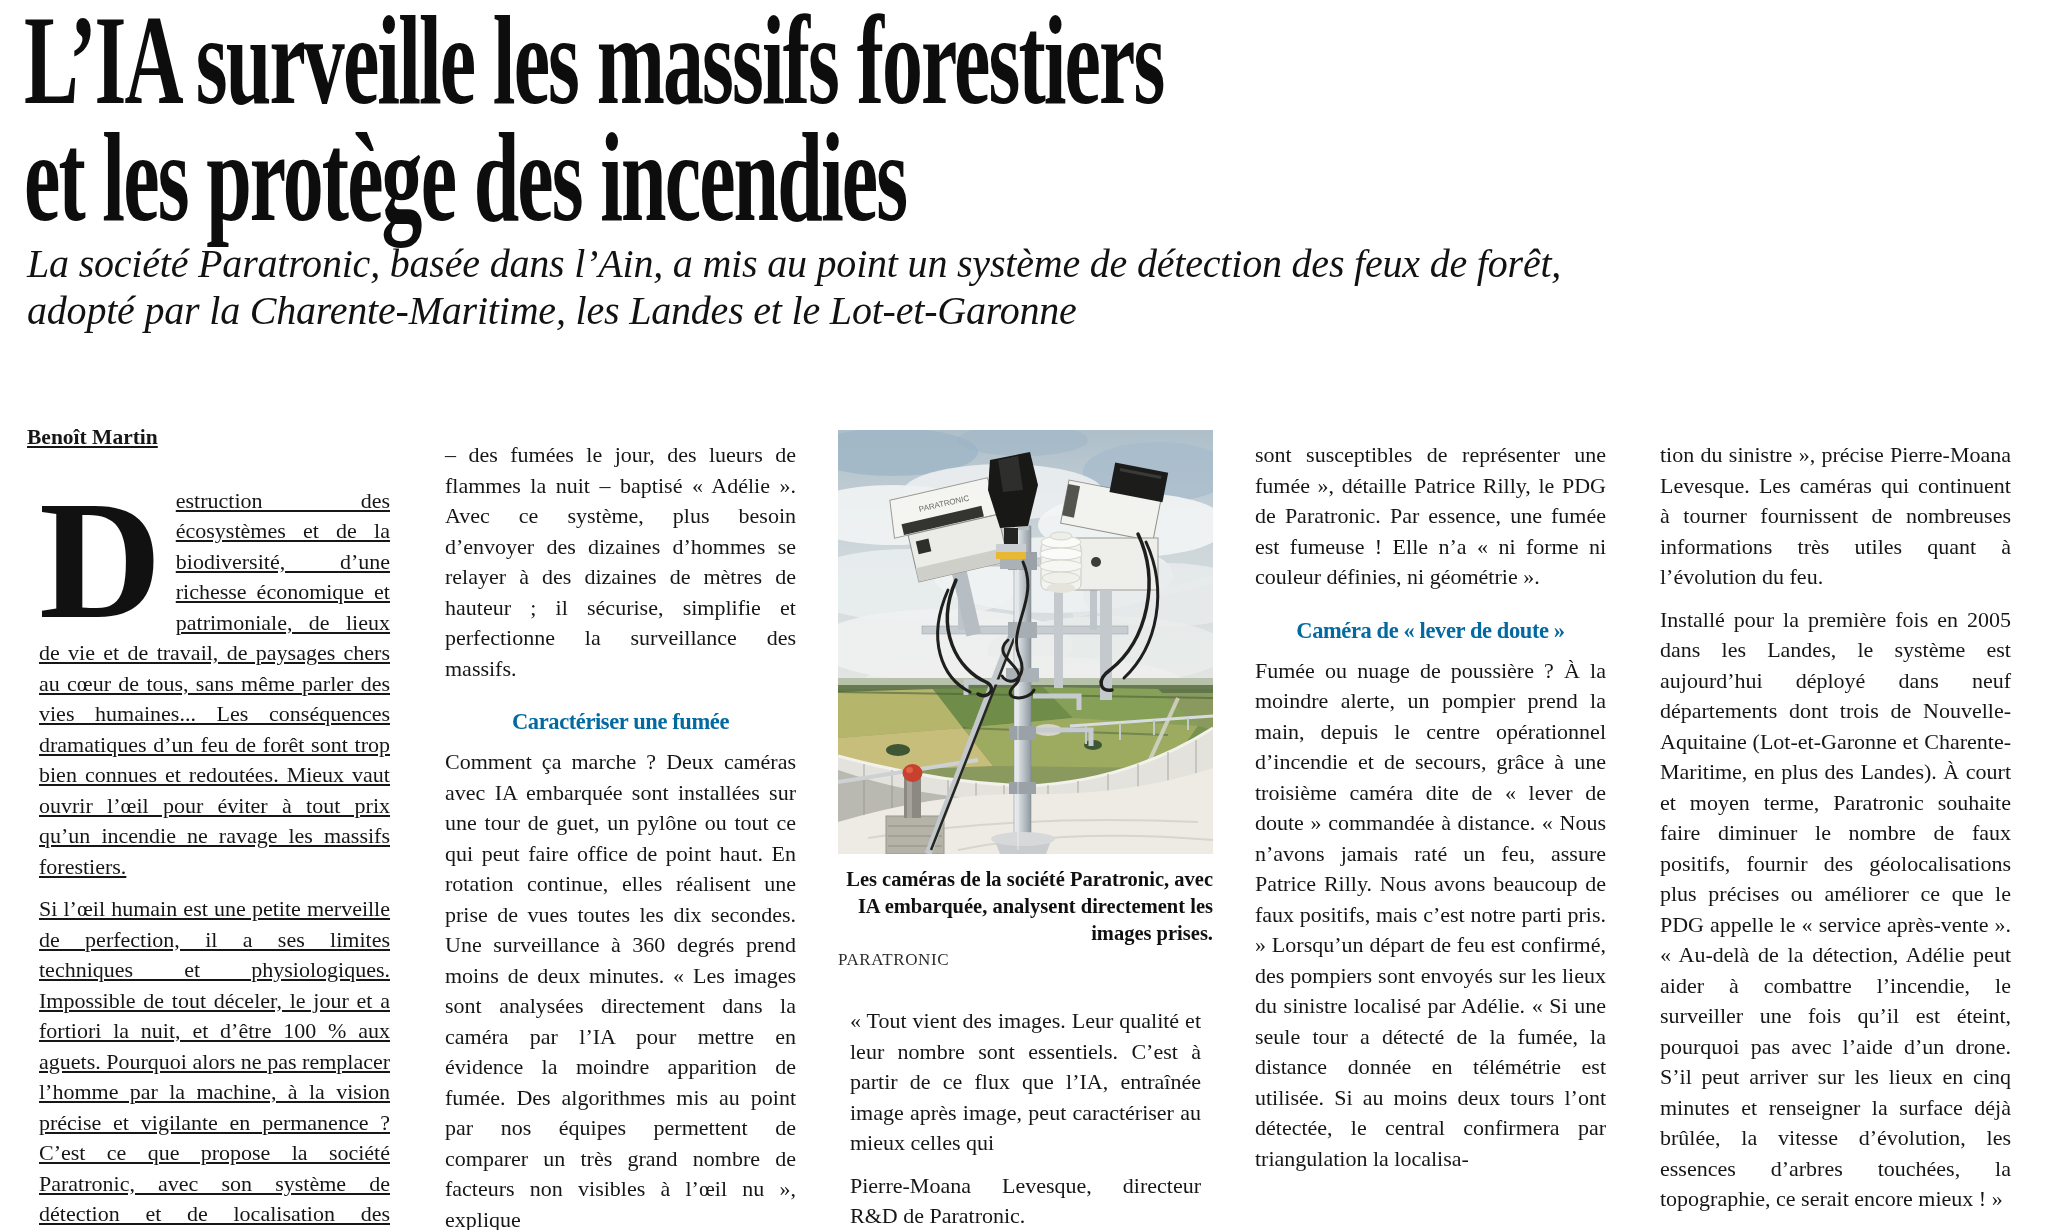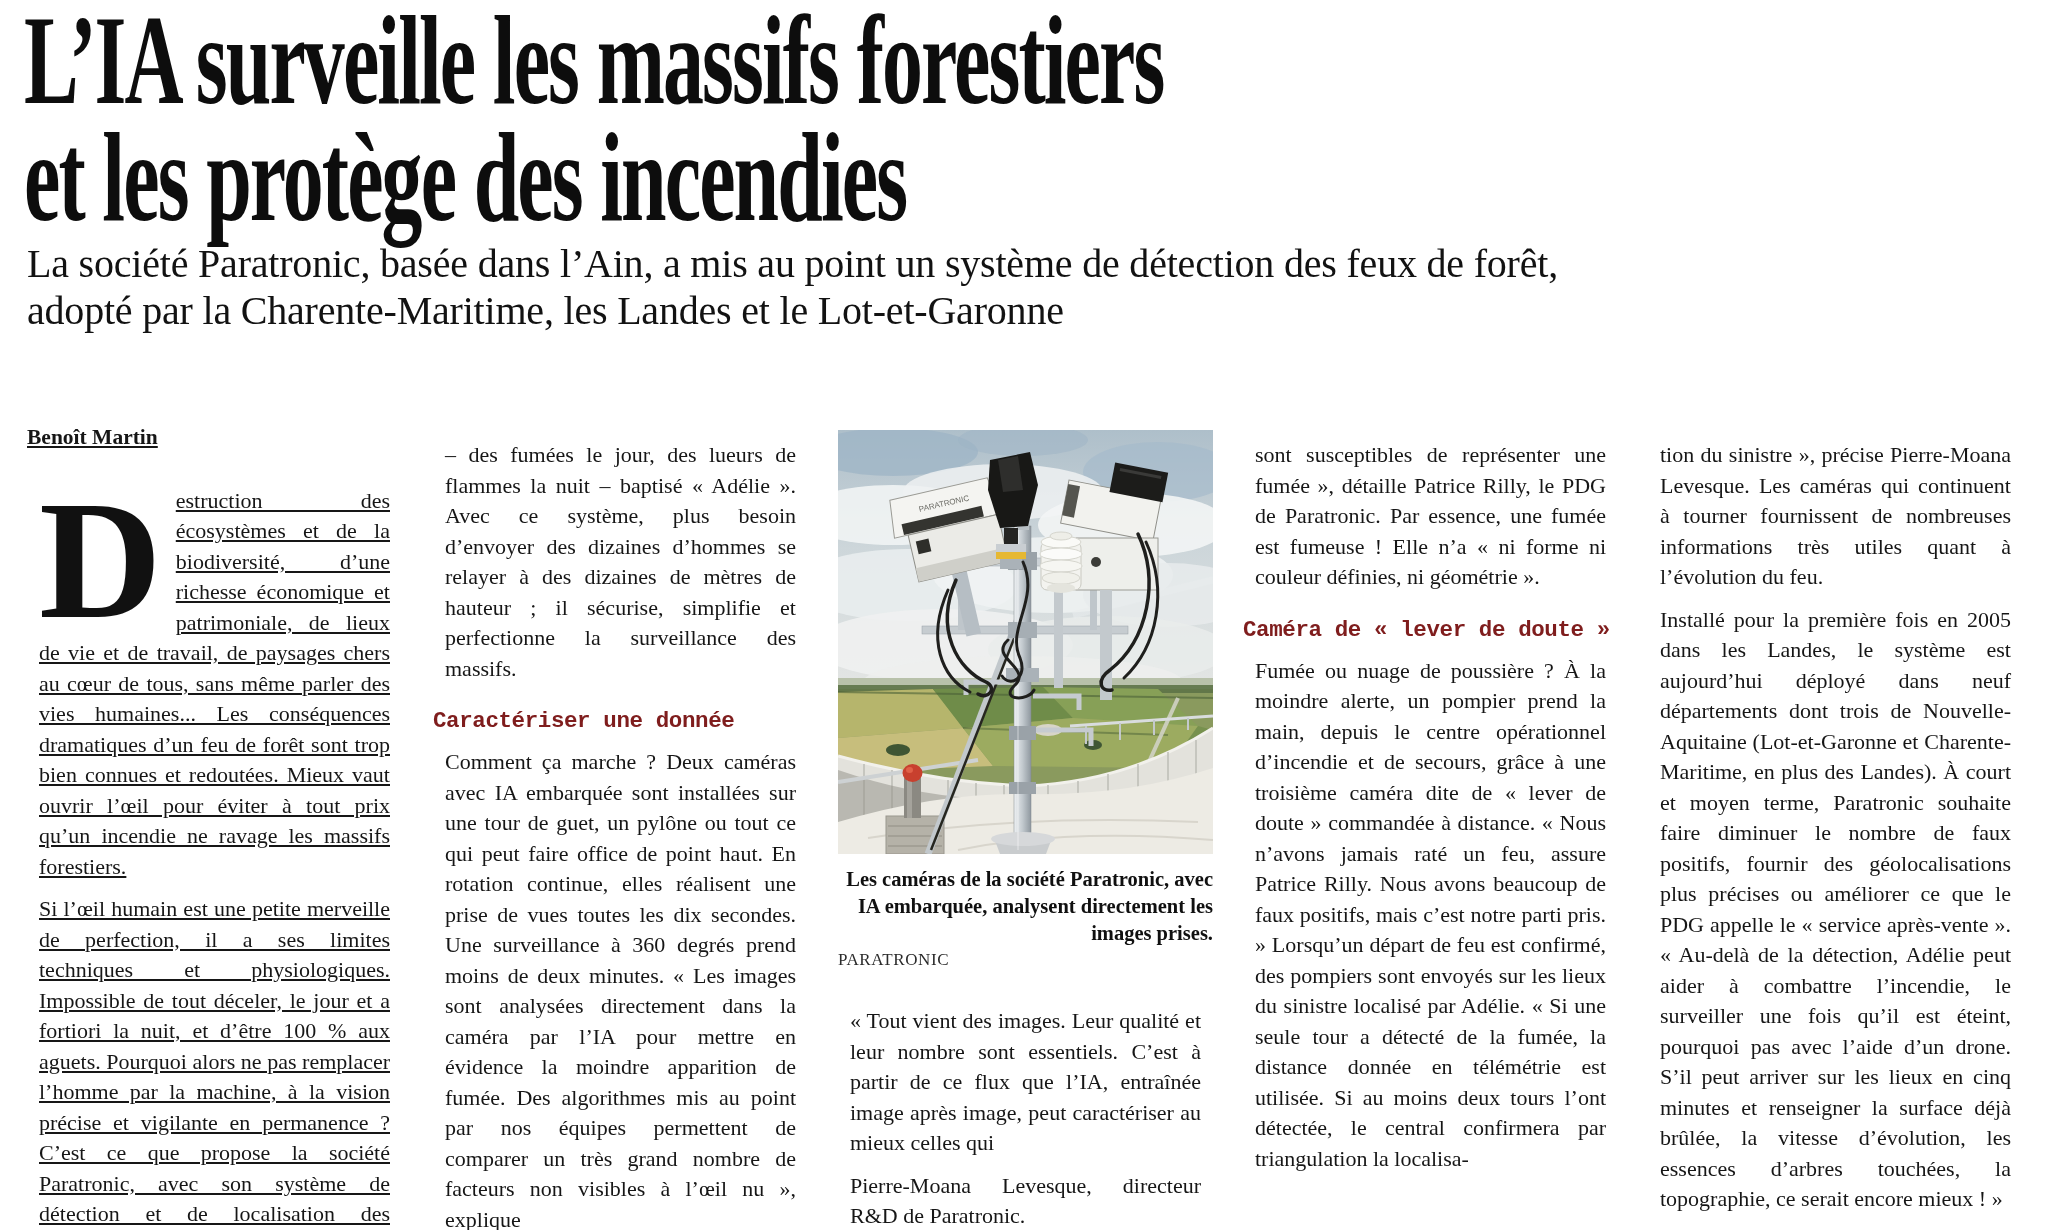--- a/index.html
+++ b/index.html
@@ -29,20 +29,21 @@
   }
   
   .subheadline { position: absolute; left: 27px; top: 240px; width: 1990px; }
   .sh-line {
     display: block;
     font-size: 40px;
     line-height: 47px;
     letter-spacing: -0.2px;
     color: #121212;
     white-space: nowrap;
+    font-style: italic;
   }
   
   .col {
     position: absolute;
     top: 428px;
     width: 375px;
     text-align: justify;
     font-size: 22px;
     line-height: 30.5px;
     color: #161616;
@@ -64,28 +65,28 @@
   .dropcap {
     float: left;
     font-family: "Liberation Serif", serif;
     font-weight: bold;
     font-size: 170px;
     line-height: 133px;
     margin: 8px 14px -10px 0;
     color: #111111;
   }
   .subhead {
-    font-family: Liberation Mono, monospace;
+    font-family: Liberation Serif, serif;
     font-weight: bold;
     font-size: 22.5px;
     line-height: 27px;
     letter-spacing: -0.4px;
     margin: 24px 0 9px 0;
-    text-align: left;
-    color: #7f1d1d;
+    text-align: center;
+    color: #0369a1;
   }
   
   .photo {
     position: absolute;
     left: 838px; top: 430px;
     width: 375px; height: 424px;
     overflow: hidden;
     background: #cfd8dc;
   }
   .photo svg { display: block; width: 100%; height: 100%; }
@@ -123,21 +124,21 @@
   </div>
 
   <div class="col" id="col1">
     <p class="byline">Benoît Martin</p>
     <p class="para"><span class="dropcap">D</span><span>estruction des écosystèmes et de la biodiversité, d’une richesse économique et patrimoniale, de lieux de vie et de travail, de paysages chers au cœur de tous, sans même parler des vies humaines... Les conséquences dramatiques d’un feu de forêt sont trop bien connues et redoutées. Mieux vaut ouvrir l’œil pour éviter à tout prix qu’un incendie ne ravage les massifs forestiers.</span></p>
     <p class="para">Si l’œil humain est une petite merveille de perfection, il a ses limites techniques et physiologiques. Impossible de tout déceler, le jour et a fortiori la nuit, et d’être 100 % aux aguets. Pourquoi alors ne pas remplacer l’homme par la machine, à la vision précise et vigilante en permanence ? C’est ce que propose la société Paratronic, avec son système de détection et de localisation des incendies</p>
   </div>
 
   <div class="col" id="col2">
     <p class="para">– des fumées le jour, des lueurs de flammes la nuit – baptisé « Adélie ». Avec ce système, plus besoin d’envoyer des dizaines d’hommes se relayer à des dizaines de mètres de hauteur ; il sécurise, simplifie et perfectionne la surveillance des massifs.</p>
-    <h2 class="subhead">Caractériser une donnée</h2>
+    <h2 class="subhead">Caractériser une fumée</h2>
     <p class="para">Comment ça marche ? Deux caméras avec IA embarquée sont installées sur une tour de guet, un pylône ou tout ce qui peut faire office de point haut. En rotation continue, elles réalisent une prise de vues toutes les dix secondes. Une surveillance à 360 degrés prend moins de deux minutes. « Les images sont analysées directement dans la caméra par l’IA pour mettre en évidence la moindre apparition de fumée. Des algorithmes mis au point par nos équipes permettent de comparer un très grand nombre de facteurs non visibles à l’œil nu », explique</p>
   </div>
 
   <div class="photo">
     <svg viewBox="0 0 375 424" preserveAspectRatio="none">
       <defs>
         <linearGradient id="skyg" x1="0" y1="0" x2="0" y2="1">
           <stop offset="0" stop-color="#aebfca"></stop>
           <stop offset="0.45" stop-color="#cdd6da"></stop>
           <stop offset="1" stop-color="#e4e6e4"></stop>

